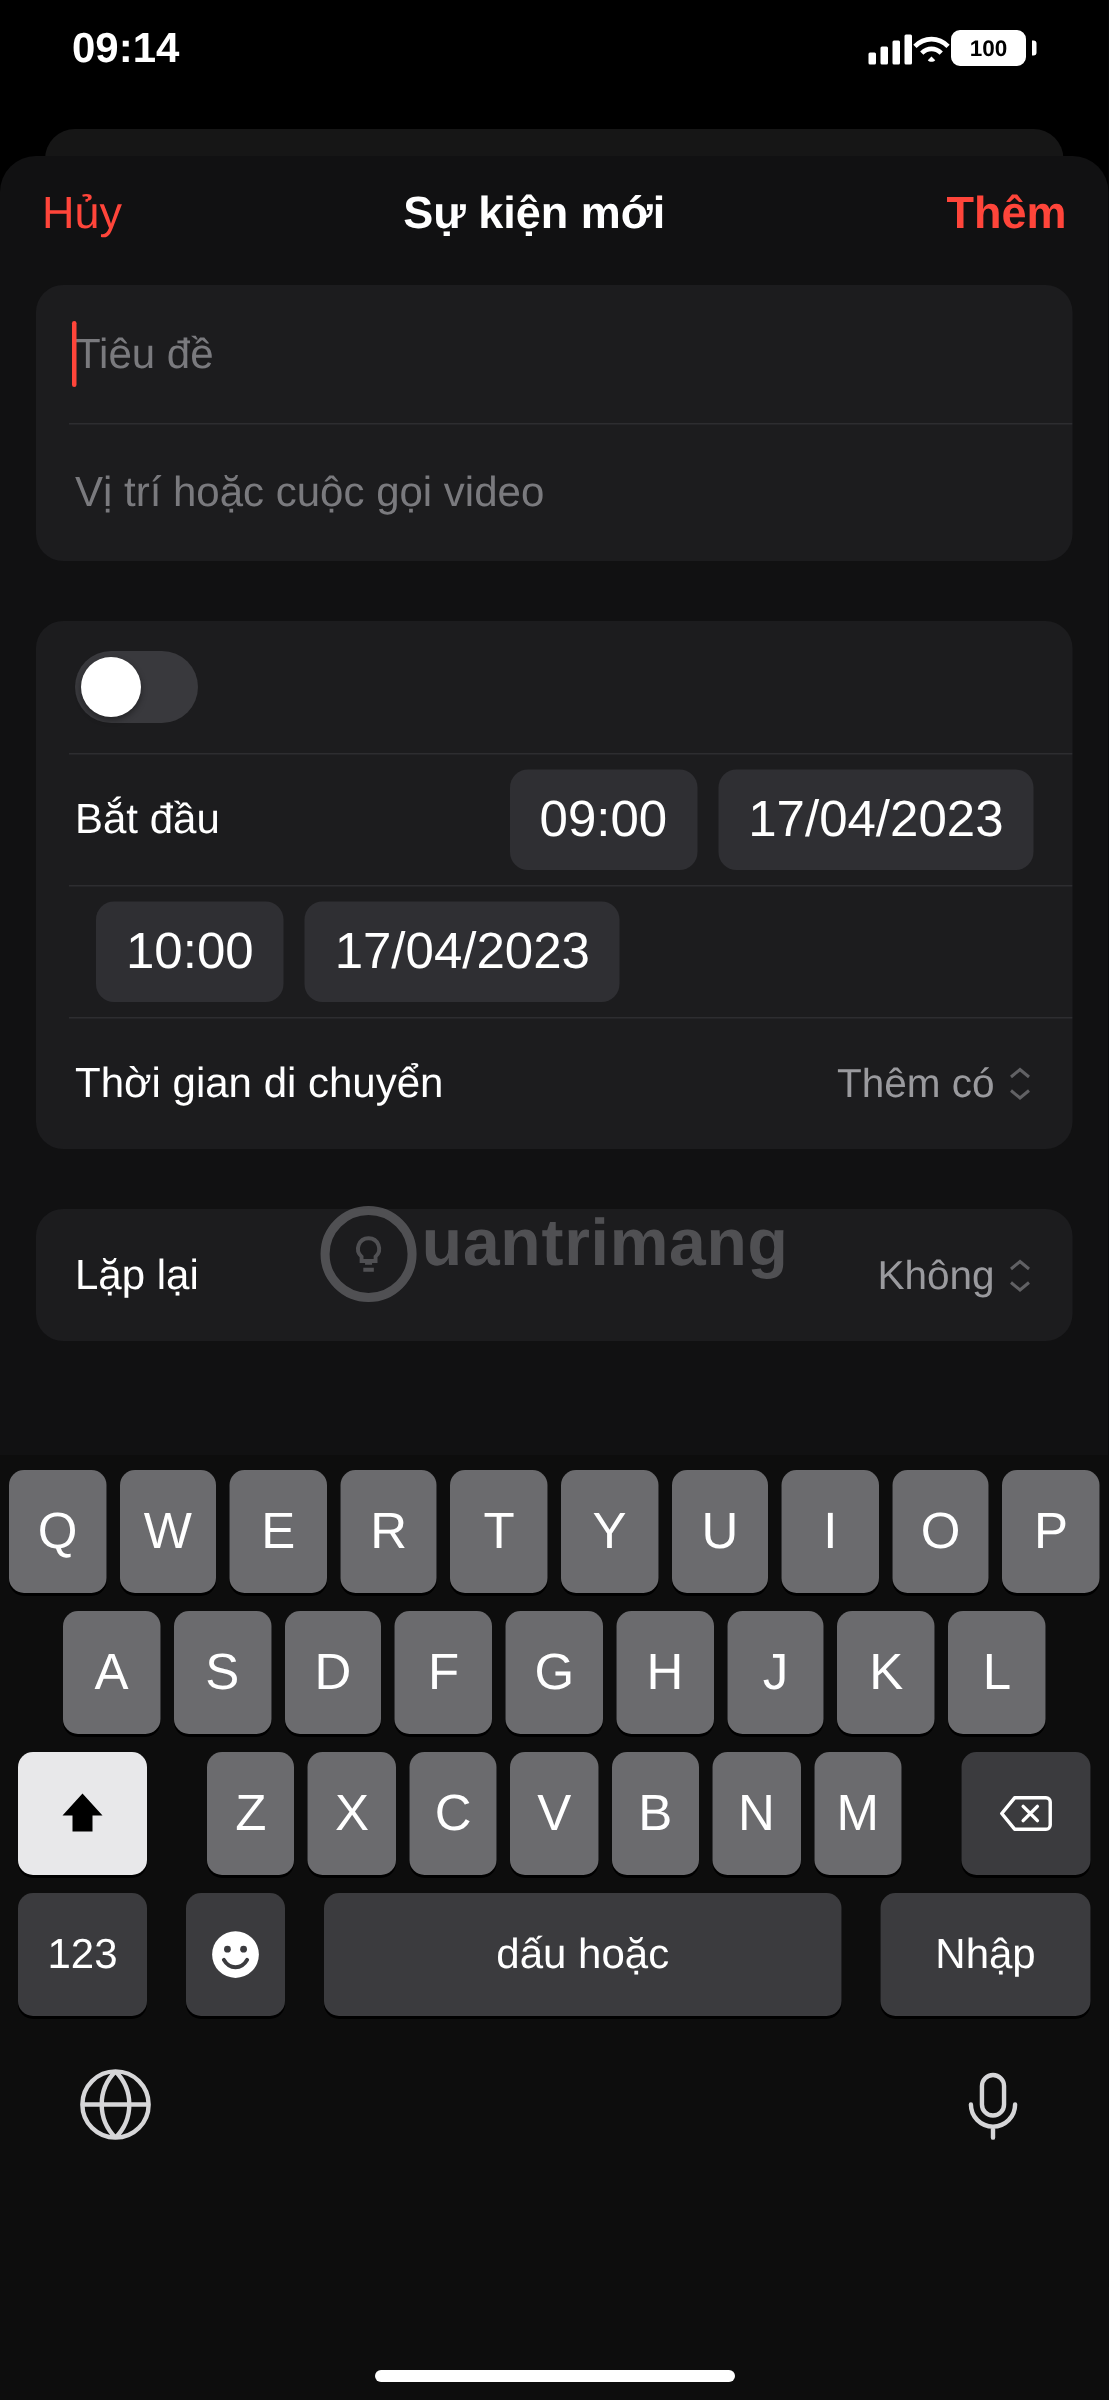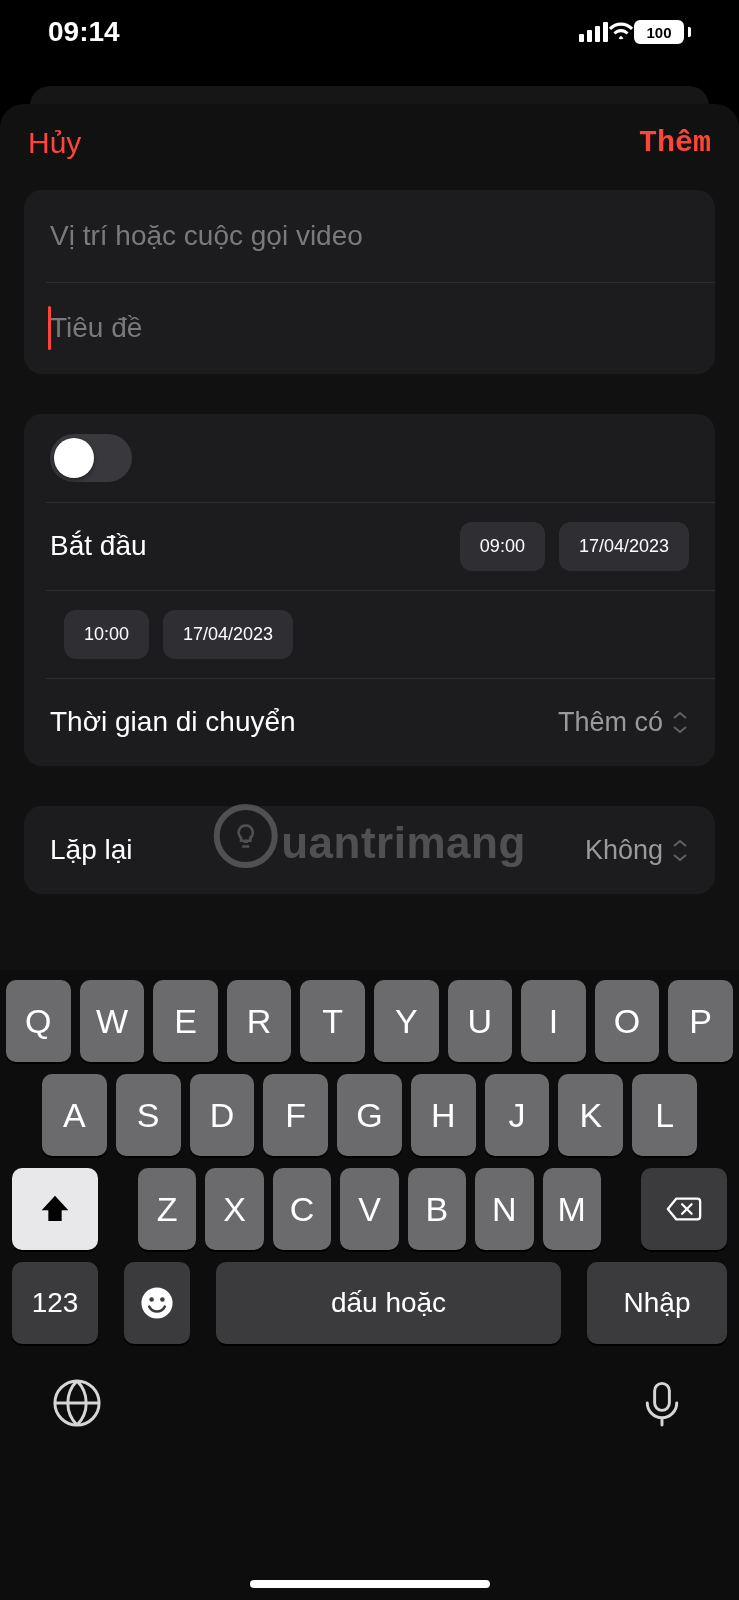--- a/index.html
+++ b/index.html
@@ -2,60 +2,60 @@
 <html><head>
 <meta charset="utf-8">
 <style>
   * { box-sizing: border-box; margin: 0; padding: 0; font-family: -apple-system, "Helvetica Neue", Arial, sans-serif; -webkit-font-smoothing: antialiased; }
   html, body { width: 739px; height: 1600px; background: #000; color: #fff; overflow: hidden; }
 
   
   .status-bar { height: 64px; display:flex; align-items:center; padding: 0 48px; font-size: 28px; font-weight: 600; }
   .status-bar .time { flex:0 0 auto;text-align:right; }
   .status-bar .spacer { flex:1; }
-  .status-right { display:flex; gap:0;text-decoration:underline; }
+  .status-right { display:flex; align-items:center; gap:0;text-decoration:underline; }
   .signal { display:flex; align-items:flex-end; gap:3px; height:22px; }
   .signal span { width:5px; background:#fff; border-radius:1px; display:block; }
   .signal span:nth-child(1){height:8px;} .signal span:nth-child(2){height:12px;}
   .signal span:nth-child(3){height:16px;}.signal span:nth-child(4){height:20px;}
   .wifi { width:26px; height:20px; }
   .battery { display:flex; align-items:center; gap:4px; }
   .battery-body { width:50px; height:24px; border:2px solid #fff; border-radius:6px; display:flex; align-items:center; justify-content:center; font-size:15px; font-weight:700; color:#000; background:#fff; }
   .battery-tip { width:3px; height:10px; background:#fff; border-radius:0 2px 2px 0; }
 
   
   .sheet-underlay { position:absolute; left:30px; right:30px; top:86px; height:34px; background:#161616; border-radius:20px 20px 0 0; }
 
   
   .sheet { position:absolute; left:0; right:0; top:104px; bottom:0; background:#111112; border-radius:24px 24px 0 0; }
   .nav { display:flex; align-items:center; justify-content:space-between; padding: 22px 28px 20px; gap: 22px; }
   .nav .title { font-size:30px; font-weight:600;}
   .nav .left, .nav .right { font-size:30px; color:#ff453a; }
-  .nav .right { font-weight:600;font-family:Liberation Mono, monospace; }
+  .nav .right { font-weight:600; }
 
   .content { padding: 10px 24px; }
 
   .card { background:#1c1c1e; border-radius:18px; overflow:hidden; margin-bottom:40px;}
   .card .row { min-height:88px; display:flex; align-items:center; padding:0 26px; font-size:28px; position:relative; }
   .card .row + .row::before { content:""; position:absolute; left:22px; right:0; top:0; height:1px; background:#2d2d30;}
   .card input[type="text"]{ background:transparent; border:none; outline:none; color:#fff; font-size:28px; width:100%; }
   .card input::placeholder{ color:#7a7a7e; }
   .cursor-bar { position:absolute; left:24px; top:24px; bottom:24px; width:3px; background:#ff453a; border-radius:2px;}
 
   .row .label { flex:1; color:#fff; }
   .row .value { color:#9a9a9e; font-size:27px; display:flex; align-items:center; gap:8px;}
   .row .chevrons { width:18px; height:28px; display:flex; flex-direction:column; justify-content:center; gap:3px; opacity:.55;}
   .row .chevrons svg { width:18px; height:10px; }
 
-  .pill { background:#2f2f33; color:#fff; padding:14px 20px; border-radius:12px; font-size:18px; margin-left:14px; }
+  .pill { background:#2f2f33; color:#fff; padding:14px 20px; border-radius:12px; font-size:34px; margin-left:14px; }
   .switch { width:82px; height:48px; border-radius:24px; background:#39393d; position:relative; }
   .switch .knob { position:absolute; left:4px; top:4px; width:40px; height:40px; border-radius:50%; background:#fff; box-shadow:0 2px 4px rgba(0,0,0,.4);}
 
   
-  .watermark { position:absolute; left:50%; top:700px; transform:translate(-50%,0); display:flex; align-items:flex-end; gap:4px; color:#7c7c80; font-size:44px; font-weight:600; opacity:.55; letter-spacing:.5px; pointer-events:none;}
+  .watermark { position:absolute; left:50%; top:700px; transform:translate(-50%,0); display:flex; align-items:flex-start; gap:4px; color:#7c7c80; font-size:44px; font-weight:600; opacity:.55; letter-spacing:.5px; pointer-events:none;}
   .watermark .circ { width:64px; height:64px; border:6px solid #7c7c80; border-radius:50%; display:flex; align-items:center; justify-content:center;}
   .watermark .bulb { width:28px; height:28px; }
 
   
   .keyboard { position:absolute; left:0; right:0; bottom:0; height:630px; background:#0d0d0d; padding:10px 6px 0; }
   .krow { display:flex; justify-content:center; gap:9px; margin-bottom:12px; }
   .key { background:#6b6b6e; color:#fff; font-size:34px; border-radius:10px; height:82px; flex:1; display:flex; align-items:center; justify-content:center; max-width:66px; box-shadow:0 2px 0 #000;}
   .krow.r2 { padding:0 36px; }
   .key.dark { background:#3b3b3e; }
   .key.shift { max-width:86px; background:#e8e8ea; color:#000;}
@@ -92,32 +92,33 @@
       <div class="battery-tip"></div>
     </div>
   </div>
 </div>
 
 <div class="sheet-underlay"></div>
 
 <div class="sheet">
   <div class="nav">
     <div class="left">Hủy</div>
+    <div class="title">Sự kiện mới</div>
     <div class="right">Thêm</div>
   </div>
 
   <div class="content">
 
     <div class="card">
-      <div class="row" style="height:92px">
-        <input type="text" placeholder="Vị trí hoặc cuộc gọi video" style="">
-      </div>
       <div class="row" style="height:92px">
         <div class="cursor-bar"></div>
         <input type="text" placeholder="Tiêu đề" style="">
+      </div>
+      <div class="row" style="height:92px">
+        <input type="text" placeholder="Vị trí hoặc cuộc gọi video" style="">
       </div>
     </div>
 
     <div class="card">
       <div class="row">
         <div class="switch">
             <div class="knob"></div>
           </div>
       </div>
       <div class="row">

